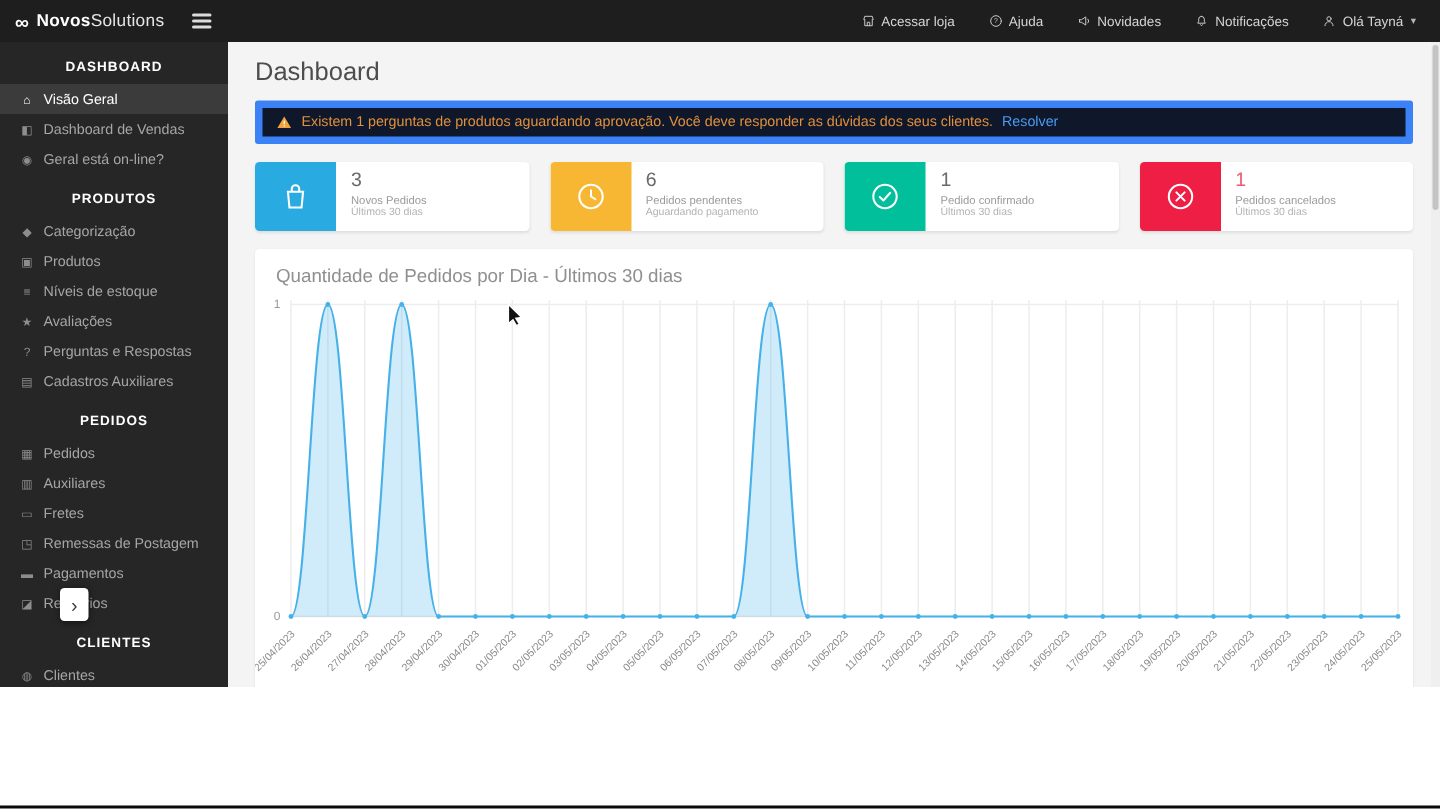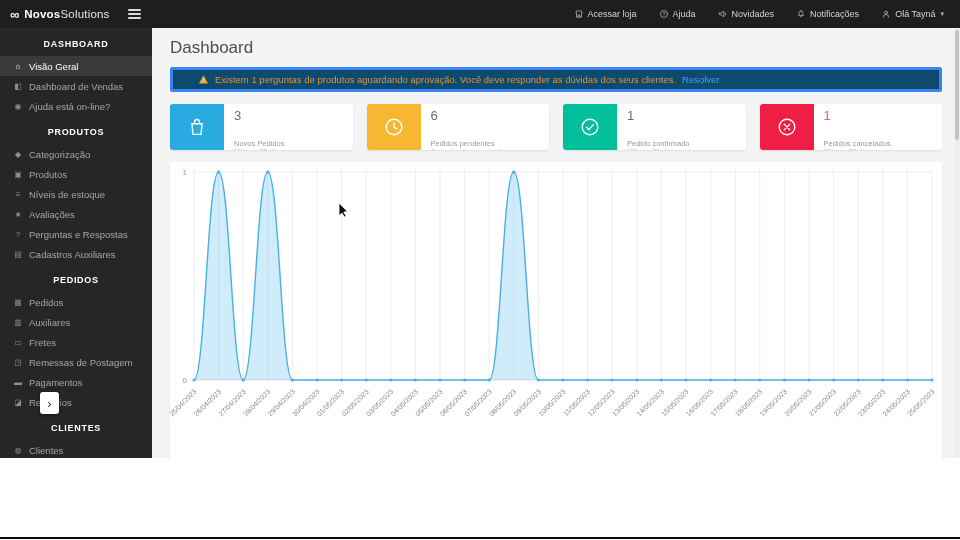--- a/index.html
+++ b/index.html
@@ -26,31 +26,31 @@
   .sb-section{color:#fff;font-size:9px;font-weight:bold;letter-spacing:.7px;text-align:center;padding:11px 0 7px}
   .sb-item{display:flex;align-items:center;gap:6px;padding:4.5px 13px;font-size:9.5px;color:#a6a6a6;cursor:pointer;white-space:nowrap}
   .sb-item.active{background:#3b3b3b;color:#fff}
   .sb-icon{width:10px;font-size:8px;color:#8d8d8d;text-align:center;flex:none}
   .sb-item.active .sb-icon{color:#fff}
   .collapse-btn{position:absolute;left:40px;top:392px;width:19px;height:22px;background:#fff;border:none;border-radius:3px;box-shadow:0 1px 4px rgba(0,0,0,.45);font-size:13px;color:#3c3c3c;cursor:pointer;z-index:6;display:flex;align-items:center;justify-content:center;line-height:1}
 
   
   .main{position:absolute;top:28px;left:152px;width:808px;height:430px;background:#f4f4f4;padding:8px 18px 0;overflow:hidden}
   .page-title{font-size:17px;color:#4d4d4d;font-weight:400;margin:2px 0 9px}
-  .alert{display:flex;align-items:center;gap:6px;background:#0c4a6e;border:3px solid #3b82f6;border-radius:2px;padding:4px 25px;font-size:9.5px;color:#e2903b;margin-bottom:12px}
+  .alert{display:flex;align-items:center;gap:6px;background:#0f172a;border:5px solid #3b82f6;border-radius:2px;padding:4px 9px;font-size:9.5px;color:#e2903b;margin-bottom:12px}
   .alert-icon{display:flex;align-items:center}
   .alert-link{color:#4a9cf5;text-decoration:none;cursor:pointer}
 
   .cards{display:flex;gap:14px;margin-bottom:12px}
   .stat-card{flex:1;background:#fff;border-radius:3px;box-shadow:0 1px 2px rgba(0,0,0,.09);display:flex;align-items:stretch;height:46px;overflow:hidden;cursor:pointer}
   .stat-icon{width:54px;display:flex;align-items:center;justify-content:center;flex:none}
   .stat-icon svg{width:22px;height:22px;display:block}
   .stat-body{padding:4px 0 0 10px;line-height:1.2}
   .stat-value{font-size:13px}
-  .stat-line1{font-size:7.5px;color:#9a9a9a;margin-top:15px}
+  .stat-line1{font-size:7.5px;color:#9a9a9a;margin-top:1px}
   .stat-line2{font-size:7px;color:#b3b3b3}
 
   .chart-card{background:#fff;border-radius:3px;box-shadow:0 1px 2px rgba(0,0,0,.09);height:300px;overflow:hidden}
   .chart-title{font-size:12.5px;color:#8f8f8f;padding:11px 14px 2px}
   .chart-wrap{width:100%;height:266px}
   .chart-wrap svg{width:100%;height:100%;display:block}
 
   
   .scrollbar{position:absolute;right:0;top:28px;width:6px;height:430px;background:#efefef;z-index:7}
   .scroll-thumb{position:absolute;top:2px;left:1px;width:4px;height:110px;background:#c4c4c4;border-radius:2px;cursor:pointer}
@@ -126,21 +126,21 @@
     <div class="sb-item active">
       <span class="sb-icon">⌂</span>
       <span class="sb-label">Visão Geral</span>
     </div>
     <div class="sb-item">
       <span class="sb-icon">◧</span>
       <span class="sb-label">Dashboard de Vendas</span>
     </div>
     <div class="sb-item">
       <span class="sb-icon">◉</span>
-      <span class="sb-label">Ajuda está on-line?</span>
+      <span class="sb-label">Geral está on-line?</span>
     </div>
     <div class="sb-section">PRODUTOS</div>
     <div class="sb-item">
       <span class="sb-icon">◆</span>
       <span class="sb-label">Categorização</span>
     </div>
     <div class="sb-item">
       <span class="sb-icon">▣</span>
       <span class="sb-label">Produtos</span>
     </div>
@@ -258,20 +258,21 @@
         </div>
         <div class="stat-body">
           <div class="stat-value" style="color:#ef5a72">1</div>
           <div class="stat-line1">Pedidos cancelados</div>
           <div class="stat-line2">Últimos 30 dias</div>
         </div>
       </div>
     </div>
 
   <div class="chart-card">
+    <div class="chart-title">Quantidade de Pedidos por Dia - Últimos 30 dias</div>
     <div class="chart-wrap" id="chart-wrap">
         <svg viewBox="0 0 772 266" preserveAspectRatio="none" font-family="Liberation Sans, sans-serif">
           <line x1="24" y1="7" x2="24" y2="218" stroke="#ededed" stroke-width="1"></line>
           <line x1="48.6" y1="7" x2="48.6" y2="218" stroke="#ededed" stroke-width="1"></line>
           <line x1="73.2" y1="7" x2="73.2" y2="218" stroke="#ededed" stroke-width="1"></line>
           <line x1="97.8" y1="7" x2="97.8" y2="218" stroke="#ededed" stroke-width="1"></line>
           <line x1="122.4" y1="7" x2="122.4" y2="218" stroke="#ededed" stroke-width="1"></line>
           <line x1="147" y1="7" x2="147" y2="218" stroke="#ededed" stroke-width="1"></line>
           <line x1="171.6" y1="7" x2="171.6" y2="218" stroke="#ededed" stroke-width="1"></line>
           <line x1="196.2" y1="7" x2="196.2" y2="218" stroke="#ededed" stroke-width="1"></line>

